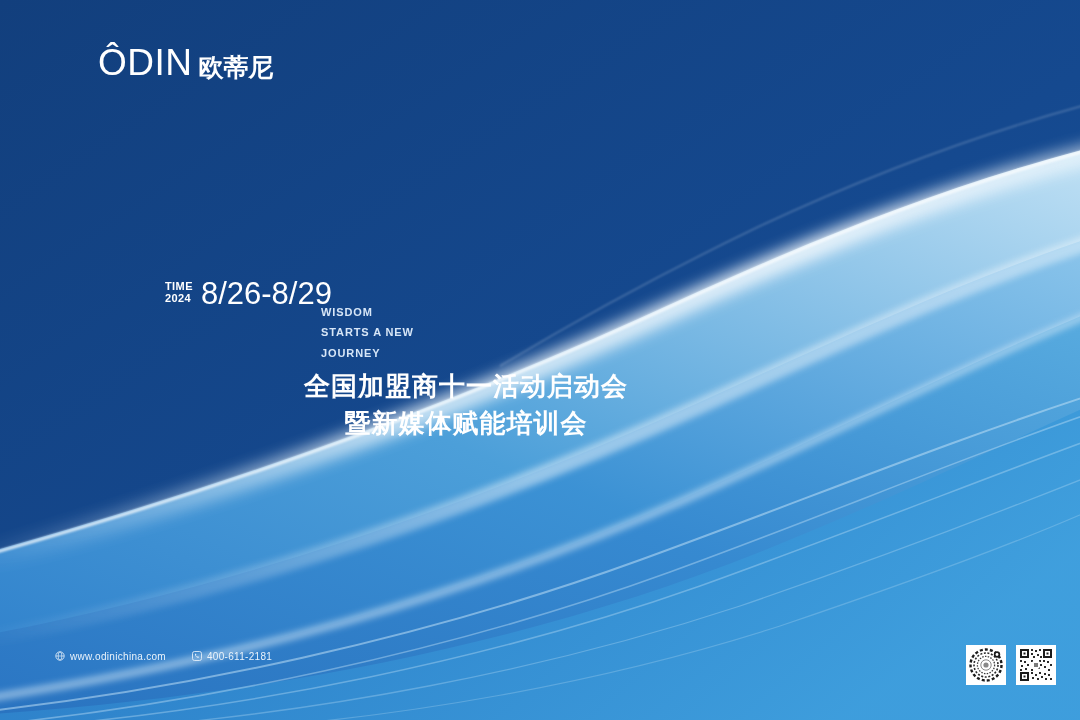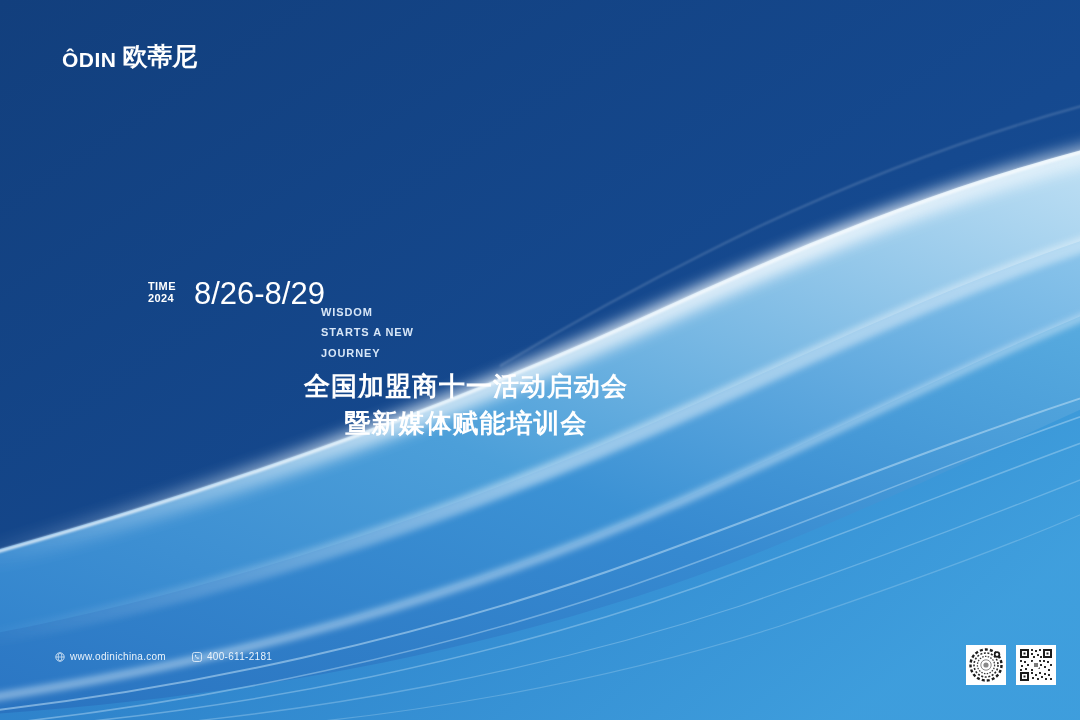--- a/index.html
+++ b/index.html
@@ -16,45 +16,46 @@
   
   .waves{position:absolute;inset:0;width:1080px;height:720px;}
 
   
   .logo{
     position:absolute;left:62px;top:44px;
     display:flex;align-items:flex-end;gap:6px;
     color:#ffffff;
   }
   .logo-latin{
-    font-size:21px;font-weight:bold;letter-spacing:.5px;line-height:1;
+    font-size:37px;font-weight:normal;letter-spacing:.5px;line-height:1;
     font-family:"Liberation Sans","DejaVu Sans",sans-serif;
     position:relative;
+    margin-left:36px;
   }
   .logo-cjk{
     font-size:25px;font-weight:bold;line-height:1;letter-spacing:0px;
     font-family:"DejaVu Sans","Liberation Sans",sans-serif;
     padding-bottom:1px;
   }
 
   
   .headline{
     position:absolute;left:440px;top:110px;width:470px;height:230px;
   }
   .headline svg{display:block;width:100%;height:100%;}
   .calli{
     font-family:"DejaVu Sans","Liberation Sans",sans-serif;
     font-weight:bold;
     font-style:italic;
   }
 
   
   .dateblock{
-    position:absolute;left:148px;top:278px;
-    display:flex;align-items:center;gap:18px;color:#ffffff;
+    position:absolute;left:165px;top:278px;
+    display:flex;align-items:center;gap:8px;color:#ffffff;
   }
   .date-label{
     display:flex;flex-direction:column;line-height:1.05;
     font-size:11px;font-weight:bold;letter-spacing:.4px;
     padding-bottom:2px;
   }
   .date-main{
     font-size:31px;font-weight:500;letter-spacing:0px;line-height:1;
     font-family:"Liberation Sans","DejaVu Sans",sans-serif;
   }
@@ -79,21 +80,21 @@
     position:absolute;left:55px;top:644px;color:#ffffff;
   }
   .footer-company{
     font-family:"DejaVu Sans","Liberation Sans",sans-serif;
     font-size:12.5px;font-weight:bold;letter-spacing:.3px;line-height:1.2;
   }
   .footer-contact{
     display:flex;align-items:center;gap:26px;margin-top:7px;
     font-size:10px;letter-spacing:.3px;color:#eaf3fb;
   }
-  .contact-item{display:flex;align-items:center;gap:5px;}
+  .contact-item{display:flex;gap:5px;}
   .mini-icon{display:block;}
 
   
   .qr-wrap{
     position:absolute;right:24px;top:645px;display:flex;gap:10px;
   }
   .qr{
     width:40px;height:40px;background:#ffffff;padding:2px;box-sizing:border-box;
   }
   .qr svg{display:block;width:100%;height:100%;}

